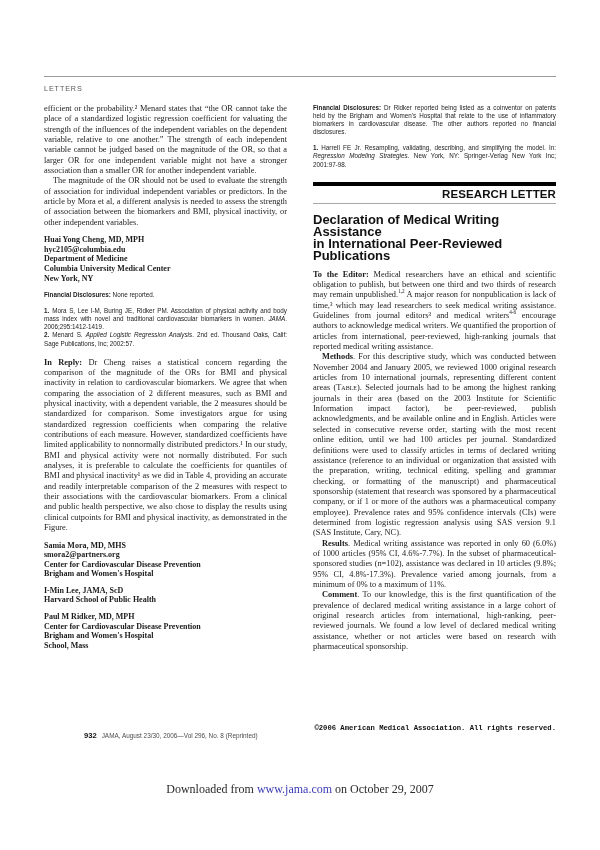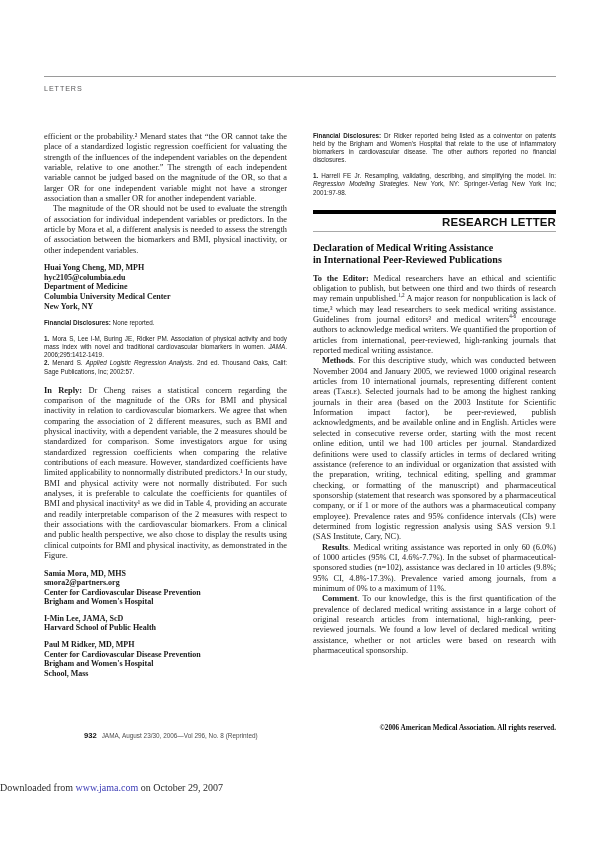--- a/index.html
+++ b/index.html
@@ -37,21 +37,20 @@
     letter-spacing: 0.9px;
     color: #58585a;
   }
 
   
   .col {
     position: absolute;
     top: 104px;
     width: 243px;
     box-sizing: border-box;
-    margin-top: 28px;
   }
   #col-left  { left: 44px; }
   #col-right { left: 313px; }
 
   
   .body-p {
     font-family: "Liberation Serif", serif;
     font-size: 8.35px;
     line-height: 10.35px;
     text-align: justify;
@@ -125,22 +124,22 @@
     padding: 2px 0 2px 0;
     line-height: 13px;
   }
   .sect-underline {
     width: 100%;
     height: 1px;
     background: #a8a8a8;
   }
 
   .article-title {
-    font-family: Liberation Serif, serif;
-    font-size: 10px;
+    font-family: Liberation Sans, sans-serif;
+    font-size: 13px;
     font-weight: bold;
     line-height: 12px;
     color: #111111;
     margin-top: 10px;
     margin-bottom: 8px;
   }
   .article-title .tline { display: block; }
 
   
   #footer-left {
@@ -161,34 +160,35 @@
     font-size: 6.4px;
     color: #4c4c4c;
     padding-left: 5px;
   }
   #footer-right {
     position: absolute;
     left: 313px;
     top: 724px;
     width: 243px;
     text-align: right;
-    font-family: Liberation Serif, serif;
+    font-family: Liberation Mono, monospace;
     font-size: 7.2px;
     font-weight: bold;
     color: #111111;
     white-space: nowrap;
   }
 
   #download-stamp {
     position: absolute;
     left: 0;
     top: 782px;
     width: 600px;
-    font-family: "Liberation Serif", serif;
-    font-size: 10px;
+    text-align: center;
+    font-family: "Liberation Serif", serif;
+    font-size: 12px;
     color: #2a2a2a;
   }
   #download-stamp a.url {
     color: #3b3bb5;
     text-decoration: none;
   }
 </style>
 </head>
 <body>
 

